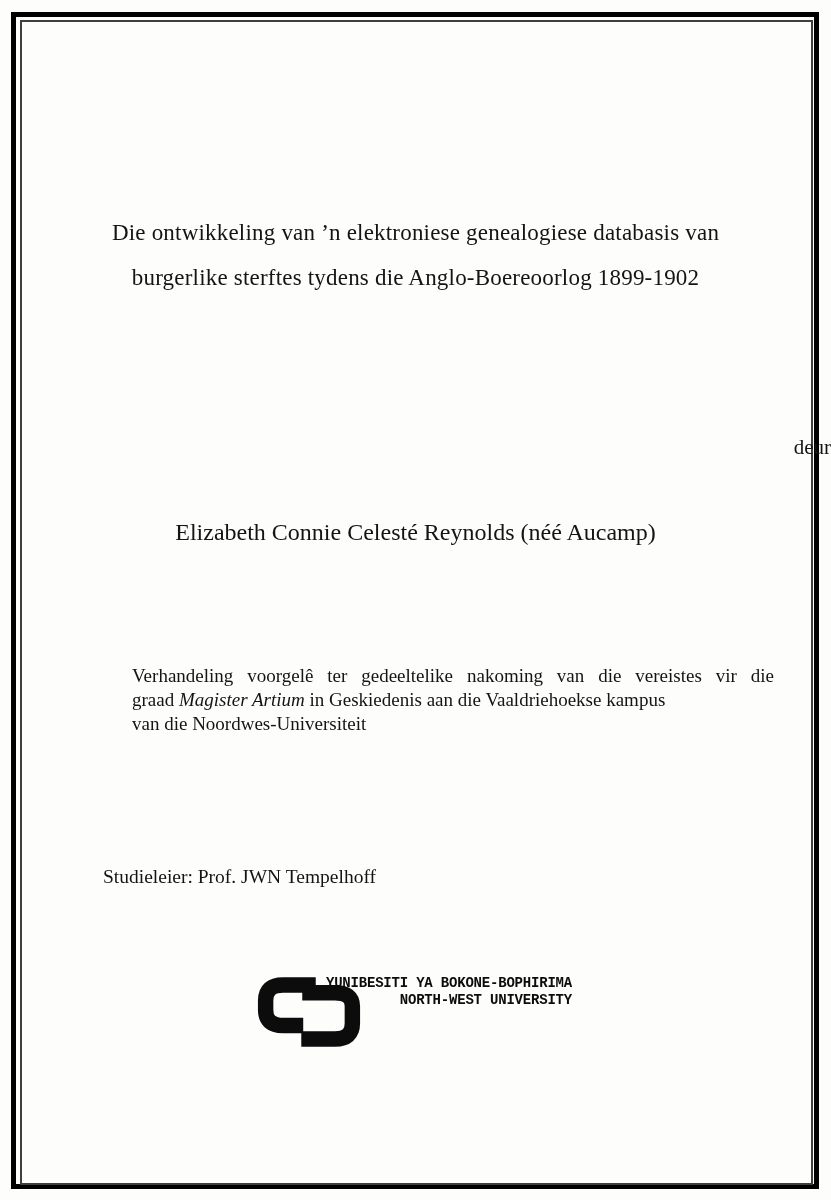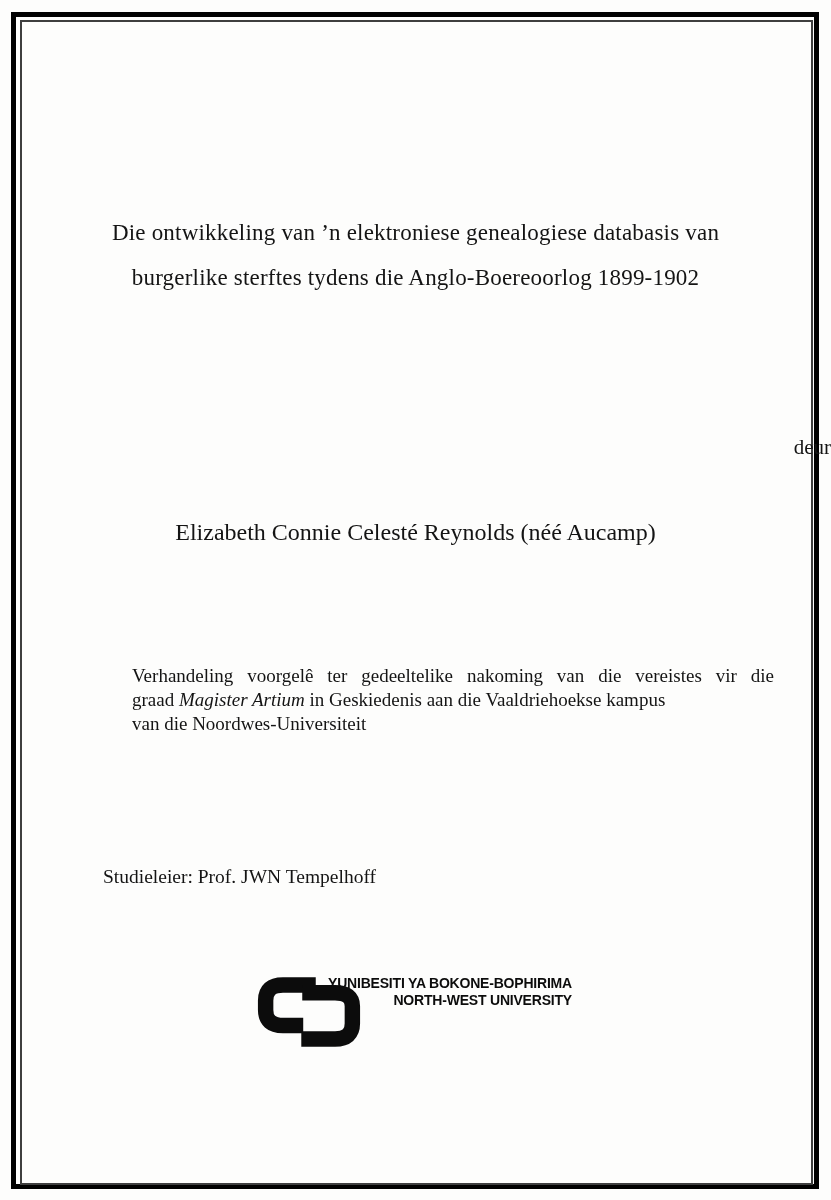--- a/index.html
+++ b/index.html
@@ -45,21 +45,21 @@
   }
   .logo{
     position:absolute; top:974px; left:256px; width:330px; height:80px;
   }
   .logo-mark{
     position:absolute; left:0; top:1px; color:var(--logo-black);
   }
   .logo-text{
     position:absolute; left:62px; top:1px; width:254px;
     text-align:right;
-    font-family:Liberation Sans, sans-serif;
+    font-family:Liberation Mono, monospace;
     font-size:14px; font-weight:700; line-height:17px;
     letter-spacing:-0.2px; color:var(--logo-black);
     white-space:nowrap;
   }
 </style>
 </head>
 <body>
 
 <div class="page">
 

